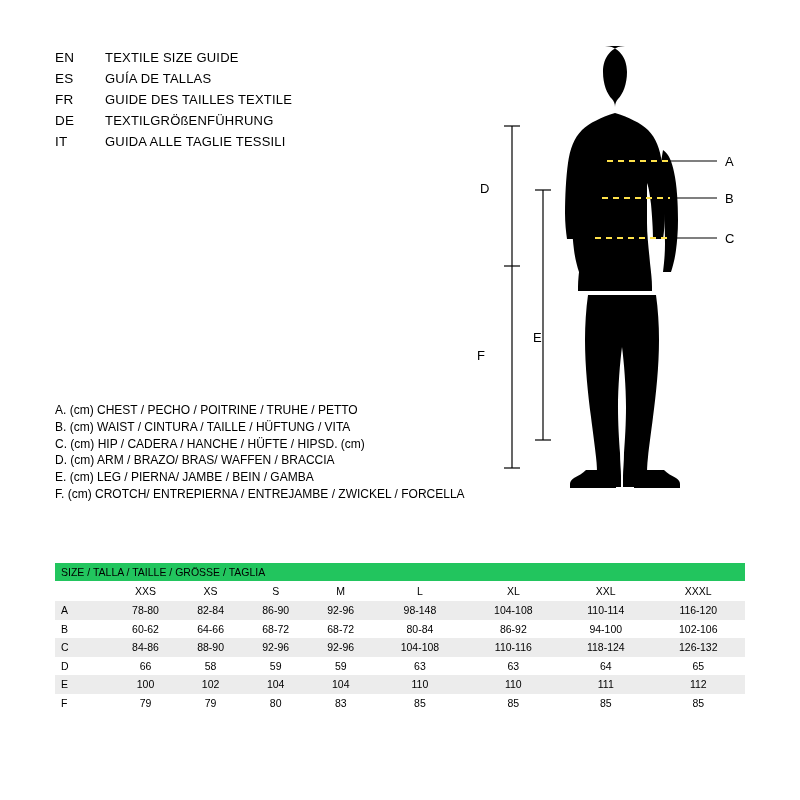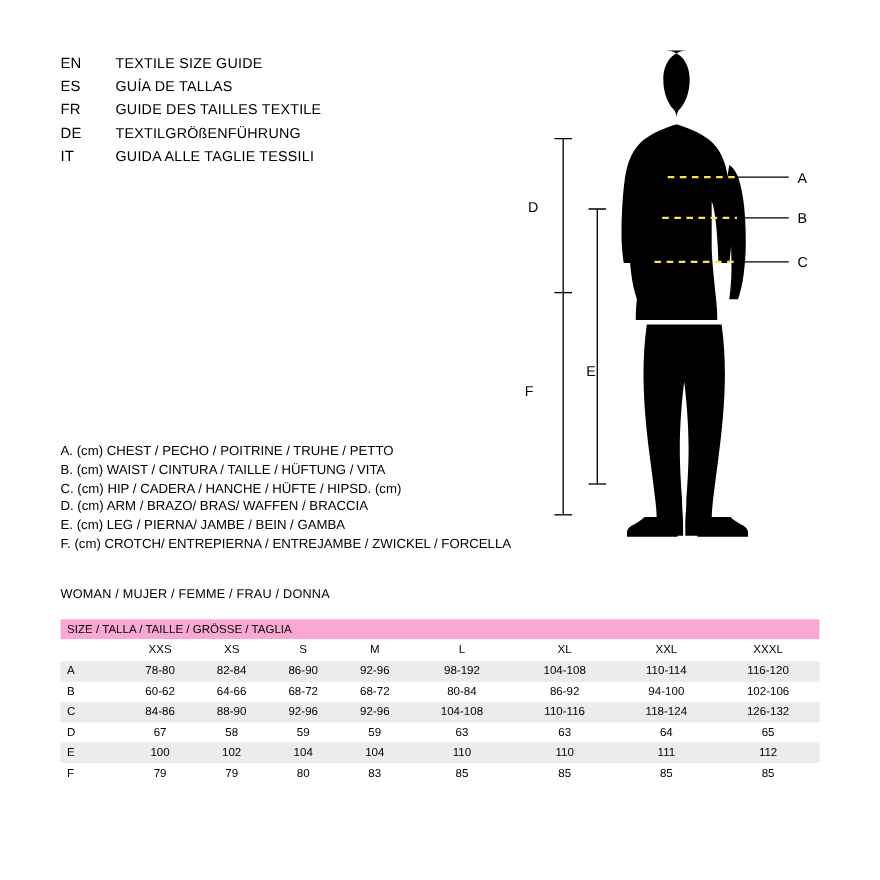--- a/index.html
+++ b/index.html
@@ -68,21 +68,21 @@
     left: 55px;
     top: 563px;
     width: 690px;
   }
   table.size-table {
     border-collapse: collapse;
     width: 690px;
     font-size: 10.5px;
   }
   table.size-table tr.band-head td {
-    background: #f9a8d4;
+    background: #22c55e;
     height: 18px;
     font-size: 10.5px;
     padding-left: 6px;
   }
   table.size-table td {
     height: 18.5px;
     padding: 0;
     text-align: center;
     font-size: 10.5px;
   }
@@ -201,21 +201,20 @@
 
   <div class="legend">
     <div class="legend-line">A. (cm) CHEST / PECHO / POITRINE / TRUHE / PETTO</div>
     <div class="legend-line">B. (cm) WAIST / CINTURA / TAILLE / HÜFTUNG / VITA</div>
     <div class="legend-line">C. (cm) HIP / CADERA / HANCHE / HÜFTE / HIPSD. (cm)</div>
     <div class="legend-line">D. (cm) ARM / BRAZO/ BRAS/ WAFFEN / BRACCIA</div>
     <div class="legend-line">E. (cm) LEG / PIERNA/ JAMBE / BEIN / GAMBA</div>
     <div class="legend-line">F. (cm) CROTCH/ ENTREPIERNA / ENTREJAMBE / ZWICKEL / FORCELLA</div>
   </div>
 
-  <div class="legend-gender">WOMAN / MUJER / FEMME / FRAU / DONNA</div>
 
   <div class="table-wrap">
     <table class="size-table">
       <tbody>
         <tr class="band-head">
           <td colspan="9" style="text-align:left">SIZE / TALLA / TAILLE / GRÖSSE / TAGLIA</td>
         </tr>
         <tr class="head-row">
           <td class="rowlabel"></td>
           <td class="colhead">XXS</td>
@@ -227,21 +226,21 @@
           <td class="colhead">XXL</td>
           <td class="colhead">XXXL</td>
         </tr>
 
         <tr class="alt">
           <td class="rowlabel">A</td>
           <td>78-80</td>
           <td>82-84</td>
           <td>86-90</td>
           <td>92-96</td>
-          <td>98-192</td>
+          <td>98-148</td>
           <td>104-108</td>
           <td>110-114</td>
           <td>116-120</td>
         </tr>
 
         <tr class="plain">
           <td class="rowlabel">B</td>
           <td>60-62</td>
           <td>64-66</td>
           <td>68-72</td>
@@ -259,21 +258,21 @@
           <td>92-96</td>
           <td>92-96</td>
           <td>104-108</td>
           <td>110-116</td>
           <td>118-124</td>
           <td>126-132</td>
         </tr>
 
         <tr class="plain">
           <td class="rowlabel">D</td>
-          <td>67</td>
+          <td>66</td>
           <td>58</td>
           <td>59</td>
           <td>59</td>
           <td>63</td>
           <td>63</td>
           <td>64</td>
           <td>65</td>
         </tr>
 
         <tr class="alt">

